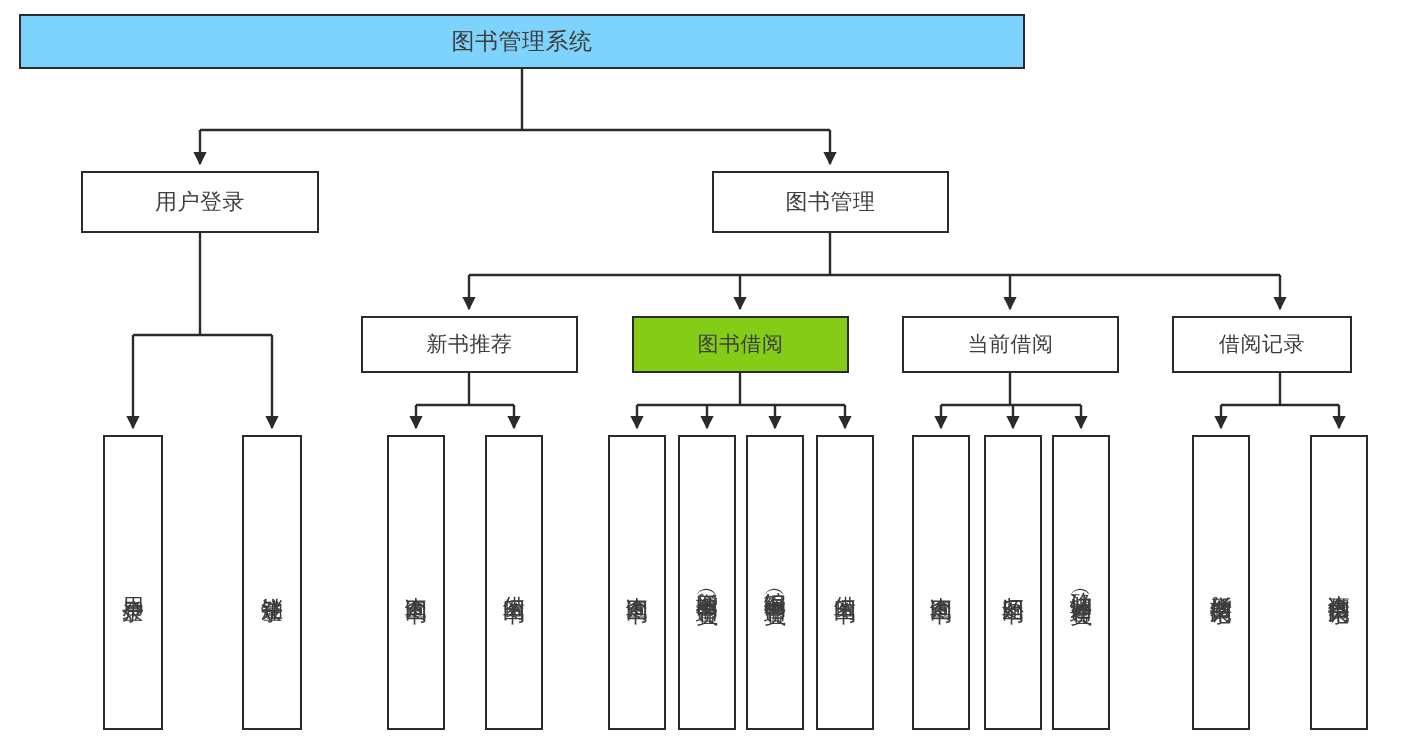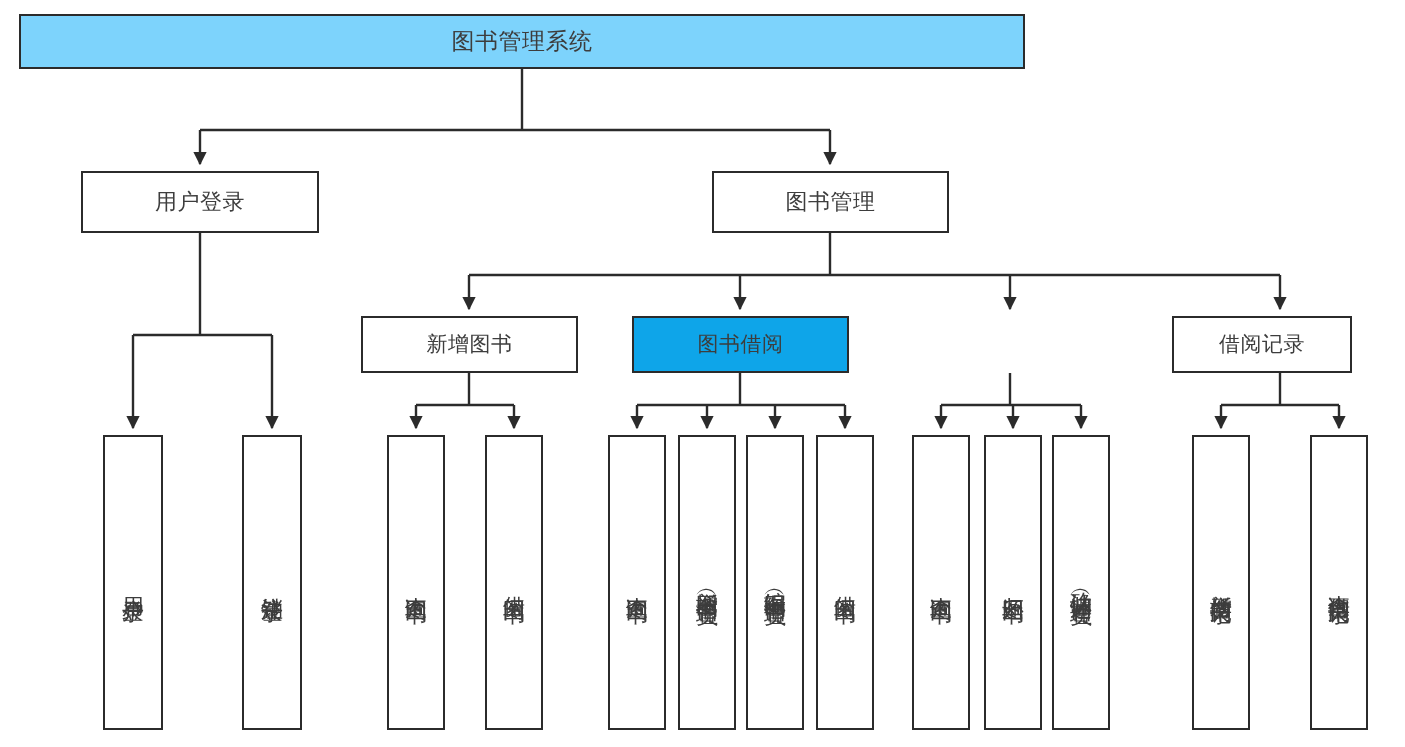--- a/index.html
+++ b/index.html
@@ -136,24 +136,27 @@
   </div>
 
   <div class="node lvl2" style="left: 81px; top: 171px; width: 238px; height: 62px; border-color: rgb(43, 43, 43); background: rgb(255, 255, 255); color: rgb(61, 61, 61);">
     <span class="label">用户登录</span>
   </div>
   <div class="node lvl2" style="left: 712px; top: 171px; width: 237px; height: 62px; border-color: rgb(43, 43, 43); background: rgb(255, 255, 255); color: rgb(61, 61, 61);">
     <span class="label">图书管理</span>
   </div>
 
   <div class="node lvl3" style="left: 361px; top: 316px; width: 217px; height: 57px; border-color: rgb(43, 43, 43); background: rgb(255, 255, 255); color: rgb(61, 61, 61);">
-    <span class="label">新增图书</span>
-  </div>
-  <div class="node lvl3" style="left: 632px; top: 316px; width: 217px; height: 57px; border-color: rgb(43, 43, 43); background: #0ea5e9; color: rgb(61, 61, 61); text-align: center;">
+    <span class="label">新书推荐</span>
+  </div>
+  <div class="node lvl3" style="left: 632px; top: 316px; width: 217px; height: 57px; border-color: rgb(43, 43, 43); background: #84cc16; color: rgb(61, 61, 61); text-align: center;">
     <span class="label">图书借阅</span>
+  </div>
+  <div class="node lvl3" style="left: 902px; top: 316px; width: 217px; height: 57px; border-color: rgb(43, 43, 43); background: rgb(255, 255, 255); color: rgb(61, 61, 61);">
+    <span class="label">当前借阅</span>
   </div>
   <div class="node lvl3" style="left: 1172px; top: 316px; width: 180px; height: 57px; border-color: rgb(43, 43, 43); background: rgb(255, 255, 255); color: rgb(61, 61, 61);">
     <span class="label">借阅记录</span>
   </div>
 
   <div class="node leaf" style="left: 103px; top: 435px; width: 60px; height: 295px; border-color: rgb(43, 43, 43); background: rgb(255, 255, 255); color: rgb(61, 61, 61);">
     <span class="label">用户登录</span>
   </div>
   <div class="node leaf" style="left: 242px; top: 435px; width: 60px; height: 295px; border-color: rgb(43, 43, 43); background: rgb(255, 255, 255); color: rgb(61, 61, 61);">
     <span class="label">注销登录</span>

